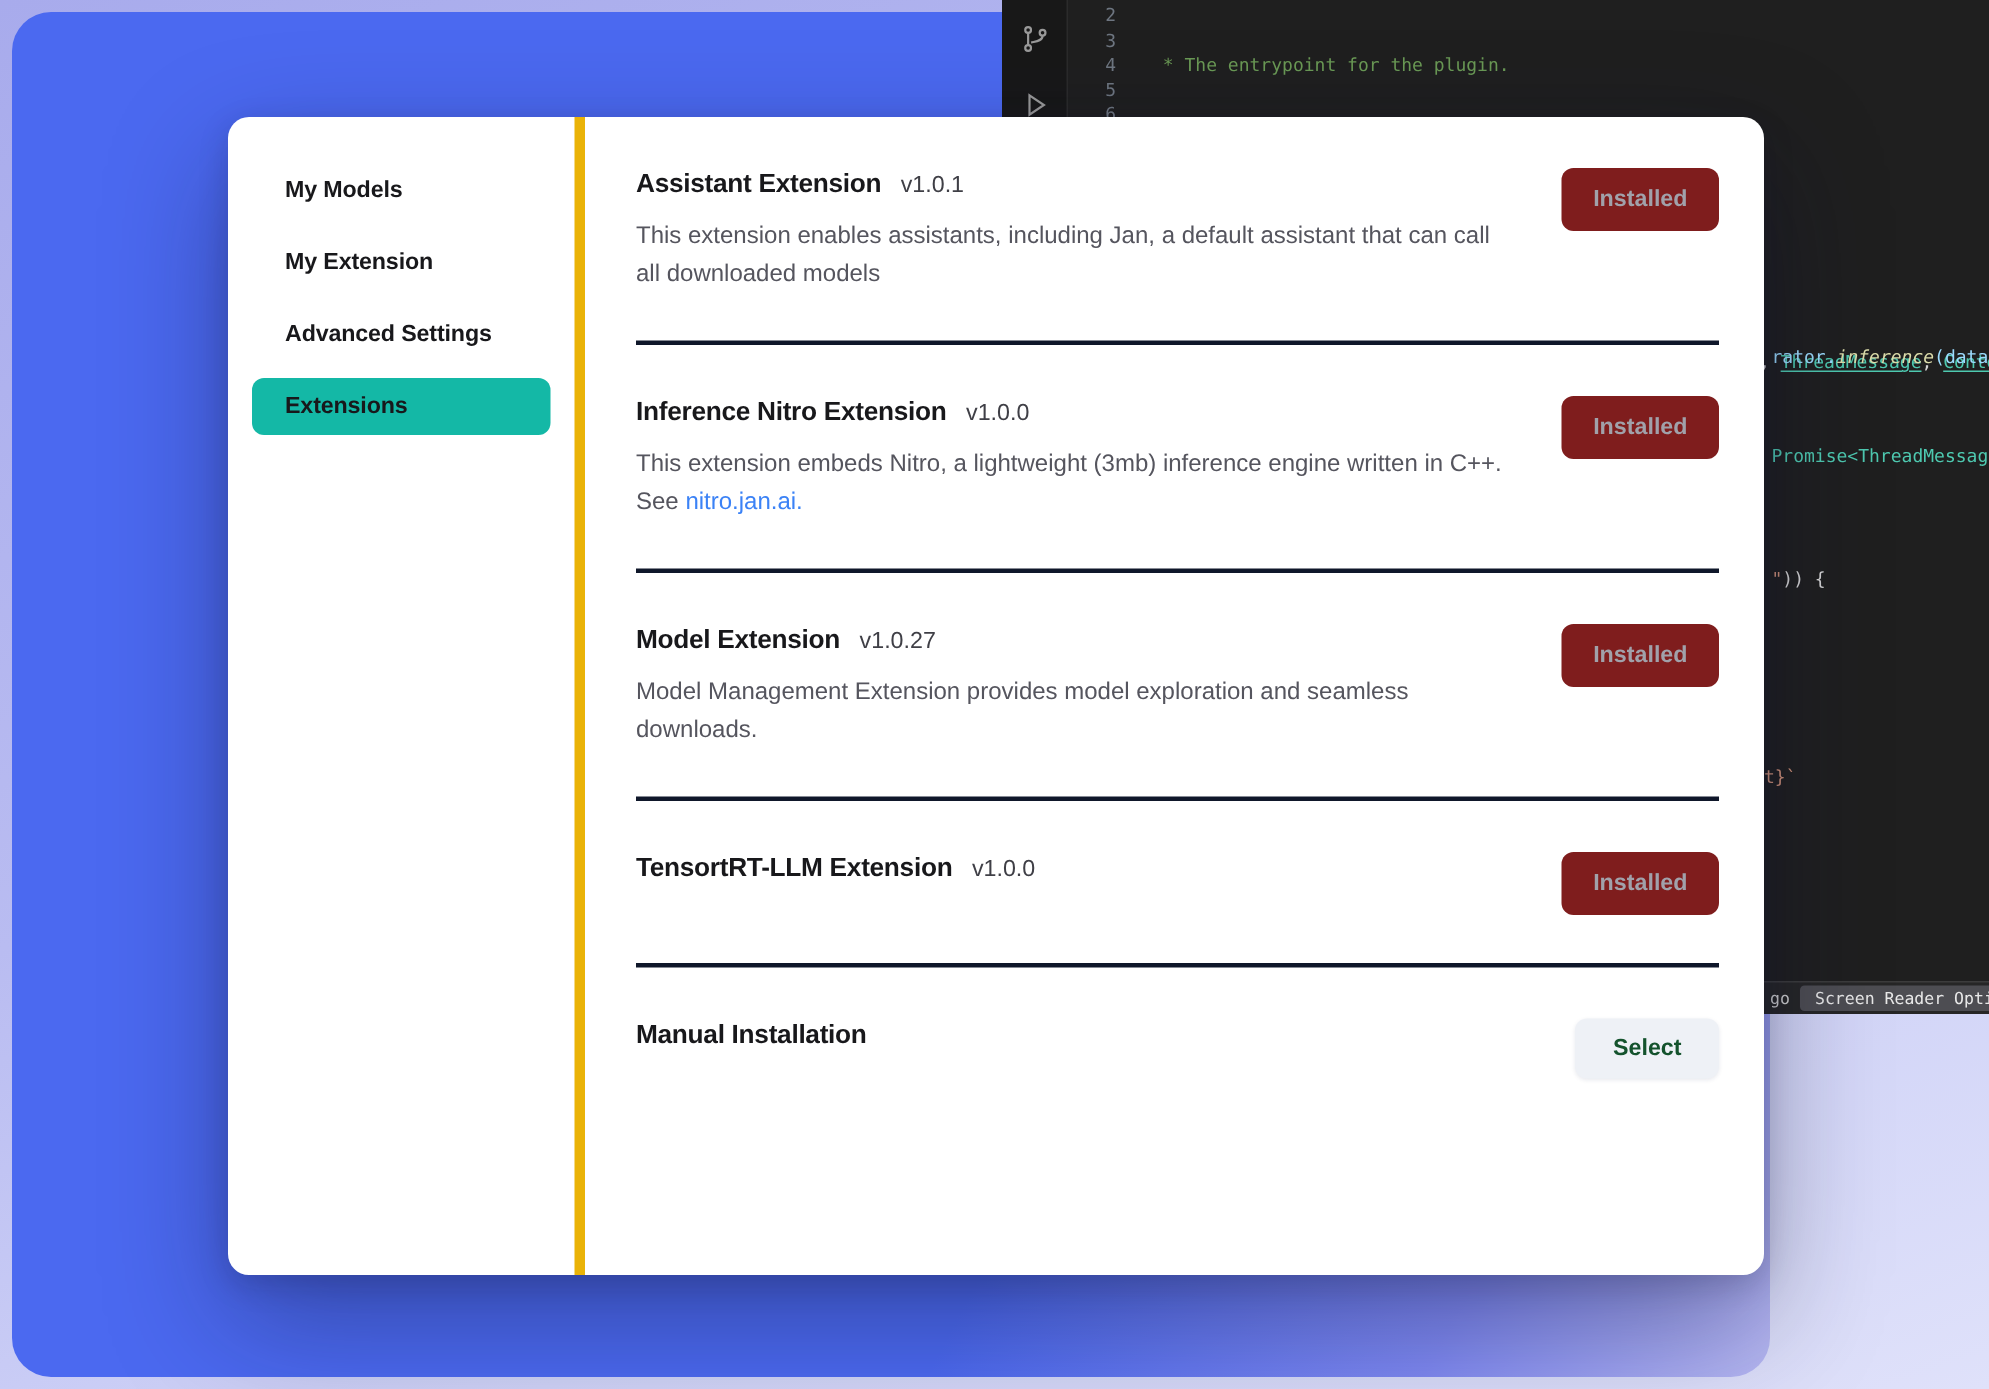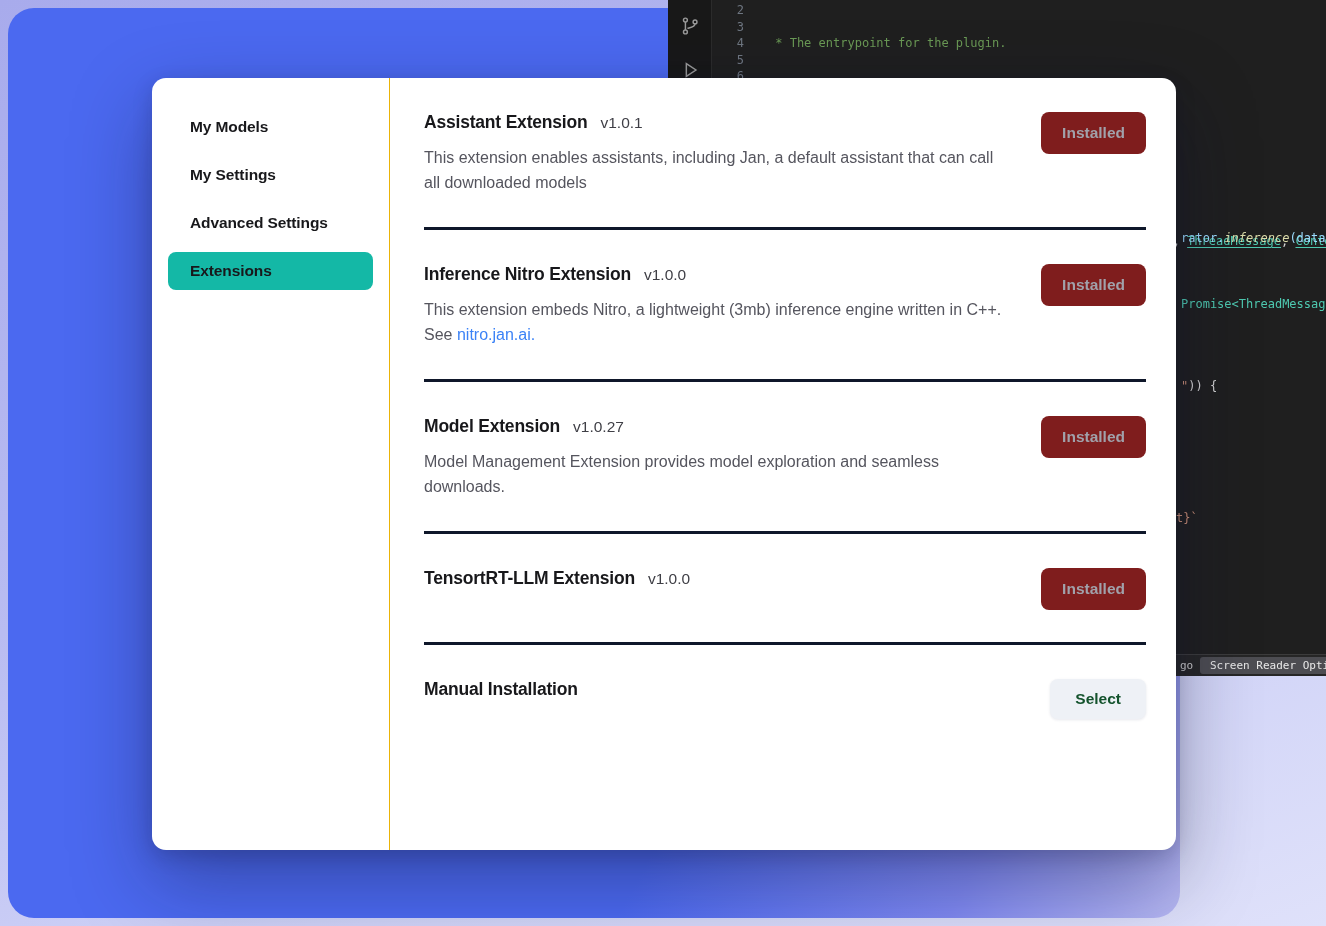--- a/index.html
+++ b/index.html
@@ -59,21 +59,21 @@
   }
 
   
   .modal {
     position:absolute; left:152px; top:78px; width:1024px; height:772px;
     background:#ffffff; border-radius:14px; overflow:hidden;
     box-shadow:0 30px 80px rgba(15,18,50,0.38), 0 6px 20px rgba(15,18,50,0.18);
     display:flex;
   }
   .sidebar {
-    width:238px; border-right:1px solid #eab308; padding:30px 16px 0 16px; flex-shrink:0;
+    width:238px; border-right:7px solid #eab308; padding:30px 16px 0 16px; flex-shrink:0;
   }
   .side-item {
     padding:10px 22px; margin-bottom:10px; border-radius:8px;
     font-size:15.5px; font-weight:700; color:#18181b; cursor:pointer;
     letter-spacing:-0.1px;
   }
   .side-item.active { background:#14b8a6; }
 
   .content { flex:1; padding:0 30px 0 34px; }
   .ext-row {
@@ -149,21 +149,21 @@
     <div class="statusbar">
       <span class="status-text">go</span>
       <span class="status-badge">Screen Reader Optimized</span>
     </div>
   </div>
 
   <div class="modal">
 
     <aside class="sidebar">
       <div class="side-item">My Models</div>
-      <div class="side-item">My Settings</div>
+      <div class="side-item">My Extension</div>
       <div class="side-item">Advanced Settings</div>
       <div class="side-item active">Extensions</div>
     </aside>
 
     <main class="content">
 
       <section class="ext-row">
         <div class="ext-info">
           <div class="ext-title-row">
             <h3>Assistant Extension</h3>

